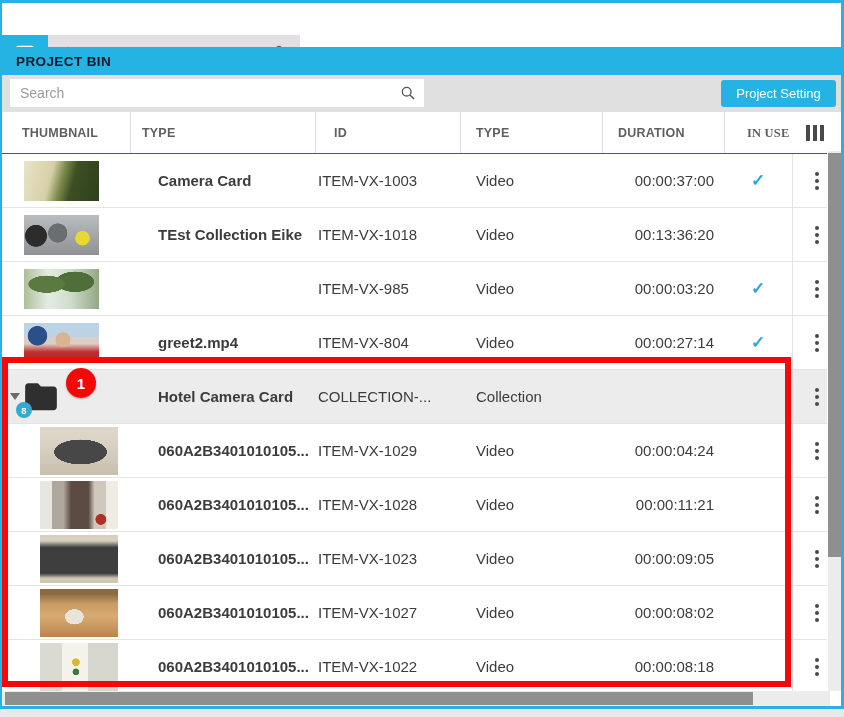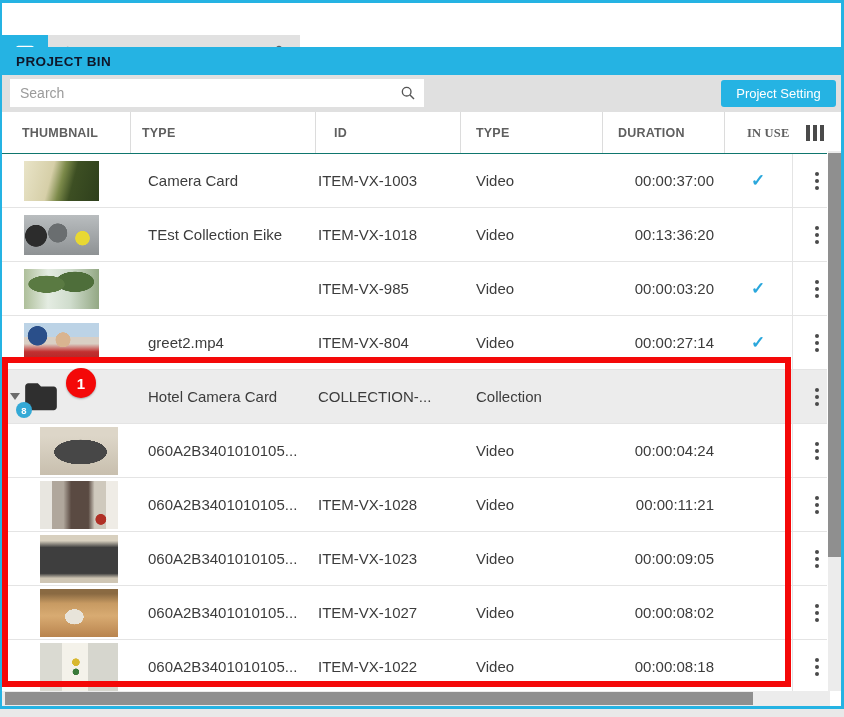--- a/index.html
+++ b/index.html
@@ -41,21 +41,21 @@
   .col-config { position:absolute; left:804px; top:13px; width:22px; height:16px; display:flex; gap:3px; cursor:pointer; background:none; border:none; padding:0; }
   .col-config i { display:block; width:4px; height:16px; background:#4a4a4a; }
   
   .rows { position:absolute; left:0; top:151px; width:825px; height:537px; overflow:hidden; background:#fff; }
   .rows .vline { position:absolute; left:790px; top:0; bottom:0; width:1px; background:#e4e4e4; z-index:5; }
   .row { position:relative; height:54px; background:#fff; border-bottom:1px solid #e4e4e4; }
   .row.selected { background:#ececec; }
   .thumb { position:absolute; left:22px; top:7px; width:75px; height:40px; cursor:pointer; }
   .row.sub .thumb { left:38px; top:3px; width:78px; height:48px; }
   .cell { position:absolute; top:0; line-height:54px; font-size:15px; color:#3c3c3c; white-space:nowrap; overflow:hidden; }
-  .c-title { left:146px; width:186px; }
+  .c-title { left:156px; width:186px;font-weight:bold; }
   .c-id    { left:316px; width:130px; }
   .c-type  { left:474px; width:118px; }
   .c-dur   { left:598px; width:114px; text-align:right; }
   .c-inuse { left:722px; width:68px; text-align:center; color:#2aa7dc; font-size:17px; font-weight:bold; }
   .kebab { position:absolute; left:800px; top:0; width:30px; height:54px; display:flex; flex-direction:column; align-items:center; justify-content:center; gap:3px; background:none; border:none; cursor:pointer; }
   .kebab i { width:4px; height:4px; border-radius:50%; background:#4a4a4a; }
   
   .tree-toggle { position:absolute; left:8px; top:23px; width:0; height:0; border-left:5px solid transparent; border-right:5px solid transparent; border-top:7px solid #6b6b6b; cursor:pointer; }
   .folder-wrap { position:absolute; left:20px; top:6px; width:38px; height:42px; cursor:pointer; }
   .badge { position:absolute; left:-6px; top:26px; width:16px; height:16px; border-radius:50%; background:#33a9d6; color:#fff; font-size:9.5px; font-weight:bold; display:flex; align-items:center; justify-content:center; }
@@ -275,20 +275,21 @@
       <button class="kebab">
           <i></i>
           <i></i>
           <i></i>
         </button>
     </div>
 
     <div class="row sub">
       <div class="thumb t6"></div>
       <div class="cell c-title">060A2B3401010105...</div>
+      <div class="cell c-id">ITEM-VX-1029</div>
       <div class="cell c-type">Video</div>
       <div class="cell c-dur">00:00:04:24</div>
       <div class="cell c-inuse"></div>
       <button class="kebab">
           <i></i>
           <i></i>
           <i></i>
         </button>
     </div>
 

